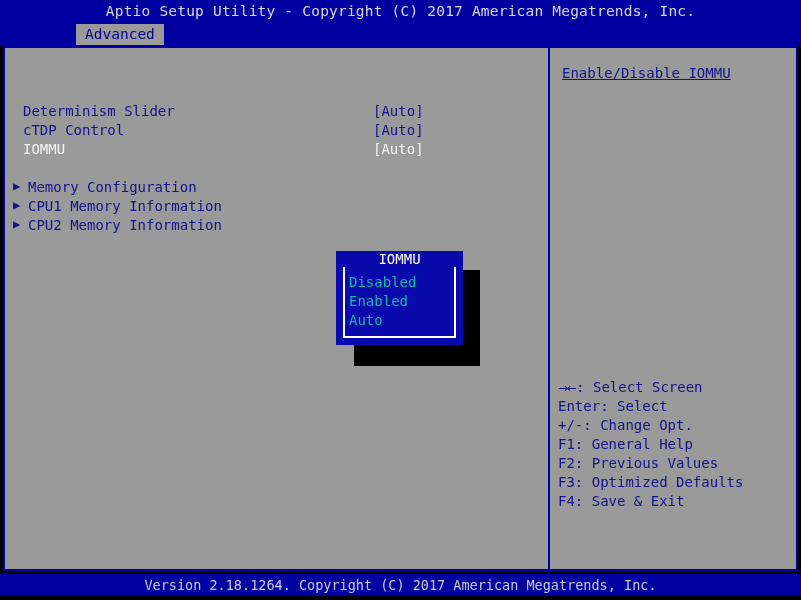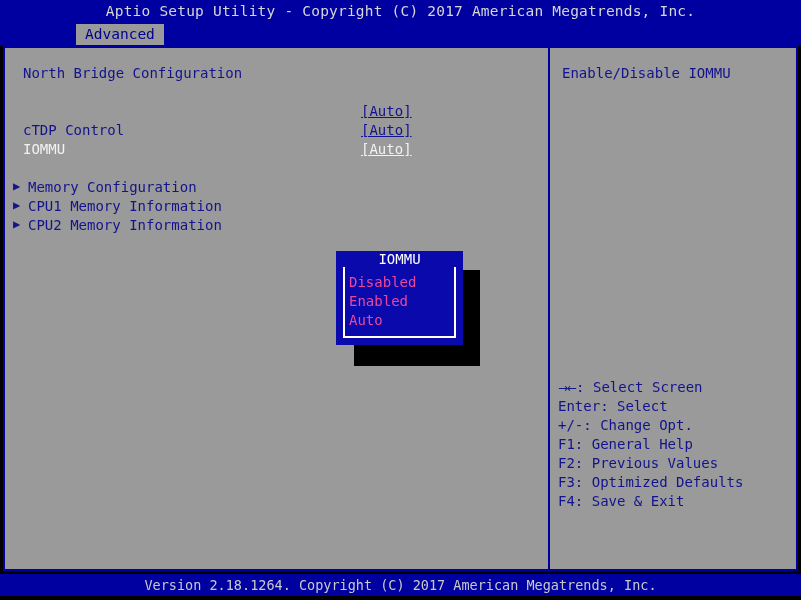--- a/index.html
+++ b/index.html
@@ -97,23 +97,22 @@
     font-size: 14px;
     white-space: pre;
   }
   .opt-label {
     position: absolute;
     left: 0; top: 0;
     color: #13138c;
   }
   .opt-value {
     position: absolute;
-    left: 338px; top: 0;
-    color: #13138c;
-    text-decoration: underline;
+    left: 350px; top: 0;
+    color: #13138c;
   }
   .opt-row.selected .opt-label,
   .opt-row.selected .opt-value {
     color: #f2f2f2;
   }
 
   .sub-row {
     position: absolute;
     left: 8px;
     width: 510px;
@@ -140,20 +139,21 @@
     width: 246px; height: 521px;
     overflow: hidden;
   }
   #help-text {
     position: absolute;
     left: 12px; top: 16px;
     width: 228px;
     color: #13138c;
     font-size: 14px;
     white-space: pre-wrap;
+    text-decoration: underline;
   }
   #navkeys {
     position: absolute;
     left: 8px; top: 330px;
     width: 236px;
   }
   .nav-line {
     height: 19px;
     line-height: 19px;
     color: #13138c;
@@ -202,21 +202,21 @@
     padding: 0 5px;
   }
   #popup-list {
     position: absolute;
     left: 11px; top: 21px;
     width: 105px;
   }
   .popup-item {
     height: 19px;
     line-height: 19px;
-    color: #ec4899;
+    color: #14b8a6;
     font-size: 14px;
     white-space: pre;
     padding-left: 2px;
   }
 
   
   #footer {
     position: absolute;
     left: 0; top: 574px;
     width: 801px; height: 22px;
@@ -237,23 +237,23 @@
 
   <div id="tabstrip">
     <div class="tab active">Advanced</div>
   </div>
 
   <div id="frame"></div>
   <div id="divider"></div>
 
   <div id="leftpane">
 
-    <div id="section-title">North Bridge Configuration</div>
 
     <div class="opt-row" style="top:54px;">
+      <span class="opt-label">Determinism Slider</span>
       <span class="opt-value">[Auto]</span>
     </div>
 
     <div class="opt-row" style="top:73px;">
       <span class="opt-label">cTDP Control</span>
       <span class="opt-value">[Auto]</span>
     </div>
 
     <div class="opt-row selected" style="top:92px;">
       <span class="opt-label">IOMMU</span>

